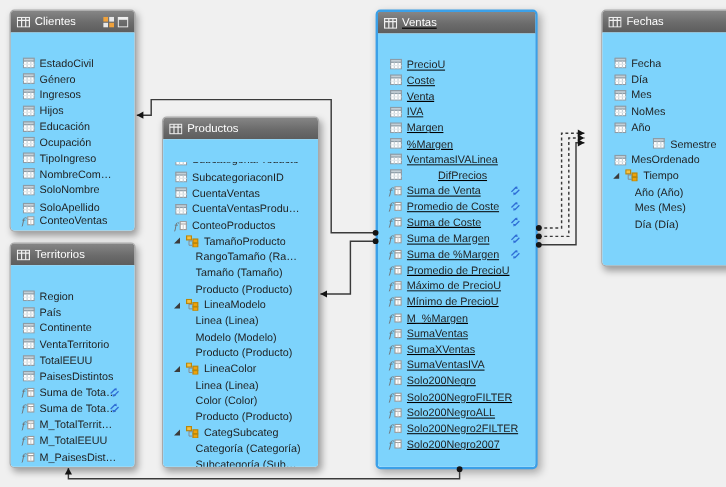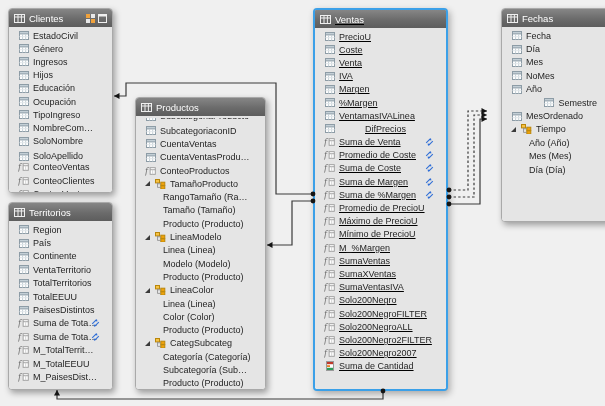--- a/index.html
+++ b/index.html
@@ -7,22 +7,22 @@
   #canvas{position:relative;width:605px;height:406px;background:#f0f0f0;overflow:hidden;}
   .table{position:absolute;background:#fff;border:1px solid #a9a9a9;border-radius:4px;
          box-shadow:2px 3px 6px rgba(0,0,0,.35);box-sizing:border-box;z-index:2;}
   .table.selected{border:2px solid #3ba0e8;box-shadow:2px 3px 7px rgba(0,0,0,.3);}
   .thead{height:18px;background:linear-gradient(#868686,#6b6b6b 55%,#5d5d5d);
          border-radius:3px 3px 0 0;color:#fff;display:flex;align-items:center;
          padding:0 5px;gap:4px;font-size:9.5px;white-space:nowrap;overflow:hidden;}
   .table.selected .thead{border-radius:1px 1px 0 0;}
   .thead .ttl{flex:0 1 auto;overflow:hidden;text-overflow:ellipsis;}
   .hicons{margin-left:auto;display:flex;gap:3px;align-items:center;}
-  .tbody{position:relative;height:calc(100% - 18px);overflow:hidden;padding-top:2px;
-         box-sizing:border-box;border-radius:0 0 3px 3px;background:#e5e5e5;}
+  .tbody{position:relative;height:calc(100% - 18px);overflow:hidden;padding-top:19px;
+         box-sizing:border-box;border-radius:0 0 3px 3px;background:#7dd3fc;}
   .row{display:flex;align-items:center;gap:4px;padding:0 14px 0 9px;font-size:9px;
        color:#1f1f1f;white-space:nowrap;position:relative;box-sizing:border-box;}
   .row .lbl{overflow:hidden;text-overflow:ellipsis;}
   .row.child{padding-left:27px;}
   .tri{width:0;height:0;border-left:5px solid transparent;border-bottom:5px solid #3b3b3b;
        margin-right:1px;flex:0 0 auto;}
   .ic{flex:0 0 auto;display:inline-flex;width:11px;justify-content:center;}
   .sync{position:absolute;right:12px;top:50%;transform:translateY(-50%);display:inline-flex;}
   .row.pt{overflow:hidden;align-items:flex-start;}
   .pt-clip{display:flex;gap:4px;align-items:center;transform:translateY(-7px);}
@@ -288,32 +288,20 @@
         <div class="row column" style="height: 13.4px;">
           <span class="ic">
             <svg width="10" height="9" viewBox="0 0 10 9">
               <rect x="0.5" y="0.5" width="9" height="8" fill="#fff" stroke="#8d9ca6"></rect>
               <rect x="0.5" y="0.5" width="9" height="2.4" fill="#c3cfd6" stroke="#8d9ca6"></rect>
               <line x1="3.6" y1="3" x2="3.6" y2="8.5" stroke="#c3cfd6"></line>
               <line x1="6.7" y1="3" x2="6.7" y2="8.5" stroke="#c3cfd6"></line>
               <line x1="0.5" y1="5.7" x2="9.5" y2="5.7" stroke="#e2e7ea"></line>
             </svg>
           </span>
-          <span class="lbl">TotalTerritorios</span>
-        </div>
-        <div class="row column" style="height: 13.4px;">
-          <span class="ic">
-            <svg width="10" height="9" viewBox="0 0 10 9">
-              <rect x="0.5" y="0.5" width="9" height="8" fill="#fff" stroke="#8d9ca6"></rect>
-              <rect x="0.5" y="0.5" width="9" height="2.4" fill="#c3cfd6" stroke="#8d9ca6"></rect>
-              <line x1="3.6" y1="3" x2="3.6" y2="8.5" stroke="#c3cfd6"></line>
-              <line x1="6.7" y1="3" x2="6.7" y2="8.5" stroke="#c3cfd6"></line>
-              <line x1="0.5" y1="5.7" x2="9.5" y2="5.7" stroke="#e2e7ea"></line>
-            </svg>
-          </span>
           <span class="lbl">TotalEEUU</span>
         </div>
         <div class="row column" style="height: 13.4px;">
           <span class="ic">
             <svg width="10" height="9" viewBox="0 0 10 9">
               <rect x="0.5" y="0.5" width="9" height="8" fill="#fff" stroke="#8d9ca6"></rect>
               <rect x="0.5" y="0.5" width="9" height="2.4" fill="#c3cfd6" stroke="#8d9ca6"></rect>
               <line x1="3.6" y1="3" x2="3.6" y2="8.5" stroke="#c3cfd6"></line>
               <line x1="6.7" y1="3" x2="6.7" y2="8.5" stroke="#c3cfd6"></line>
               <line x1="0.5" y1="5.7" x2="9.5" y2="5.7" stroke="#e2e7ea"></line>
@@ -896,31 +884,20 @@
         <div class="row measure" style="height: 13.2px;">
           <span class="ic">
             <svg width="12" height="10" viewBox="0 0 12 10">
               <text x="0" y="8.6" font-size="9" font-style="italic" fill="#6f6f6f" font-family="DejaVu Serif,serif">ƒ</text>
               <rect x="5.6" y="1.4" width="5.6" height="7.2" fill="#fff" stroke="#9a9a9a"></rect>
               <line x1="5.6" y1="3.6" x2="11.2" y2="3.6" stroke="#9a9a9a"></line>
               <line x1="8.4" y1="3.6" x2="8.4" y2="8.6" stroke="#cfcfcf"></line>
             </svg>
           </span>
           <span class="lbl">Solo200Negro2007</span>
-        </div>
-        <div class="row kpi" style="height: 13.2px;">
-          <span class="ic">
-            <svg width="8" height="10" viewBox="0 0 8 10">
-              <rect x="0.5" y="0.5" width="7" height="9" fill="#fff" stroke="#9a9a9a"></rect>
-              <rect x="1" y="1" width="6" height="2.2" fill="#c0392b"></rect>
-              <rect x="1" y="4.2" width="3" height="1.8" fill="#e67e22"></rect>
-              <rect x="1" y="6.8" width="6" height="2.2" fill="#2e9b57"></rect>
-            </svg>
-          </span>
-          <span class="lbl">Suma de Cantidad</span>
         </div>
       </div>
     </div>
     <div class="table" style="left: 487px; top: 8px; width: 111px; height: 214px; margin-left: 14px;">
       <div class="thead">
         <svg width="11" height="9" viewBox="0 0 11 9">
           <rect x="0.5" y="0.5" width="10" height="8" fill="none" stroke="#efefef"></rect>
           <line x1="0.5" y1="3" x2="10.5" y2="3" stroke="#efefef"></line>
           <line x1="4" y1="0.5" x2="4" y2="8.5" stroke="#efefef"></line>
           <line x1="7.4" y1="0.5" x2="7.4" y2="8.5" stroke="#efefef"></line>

